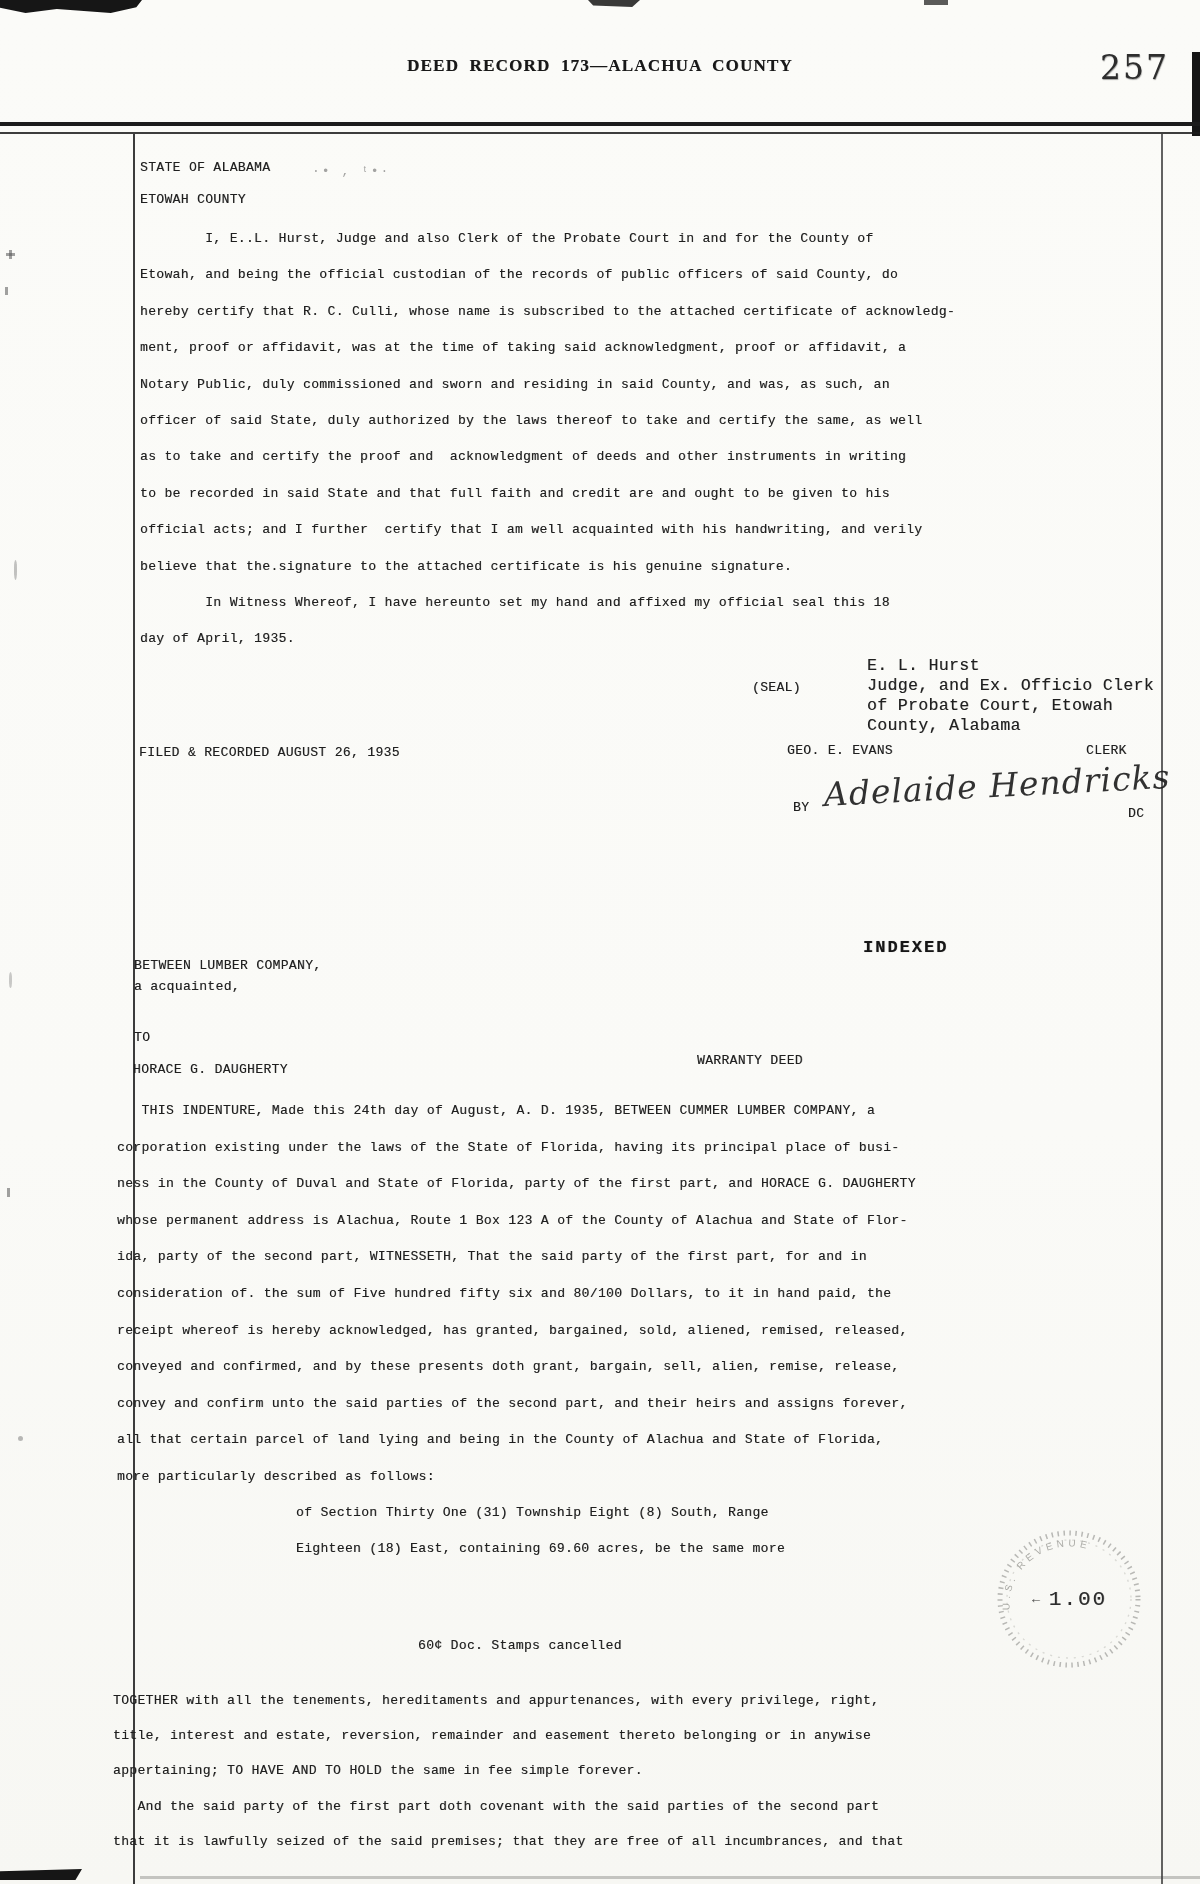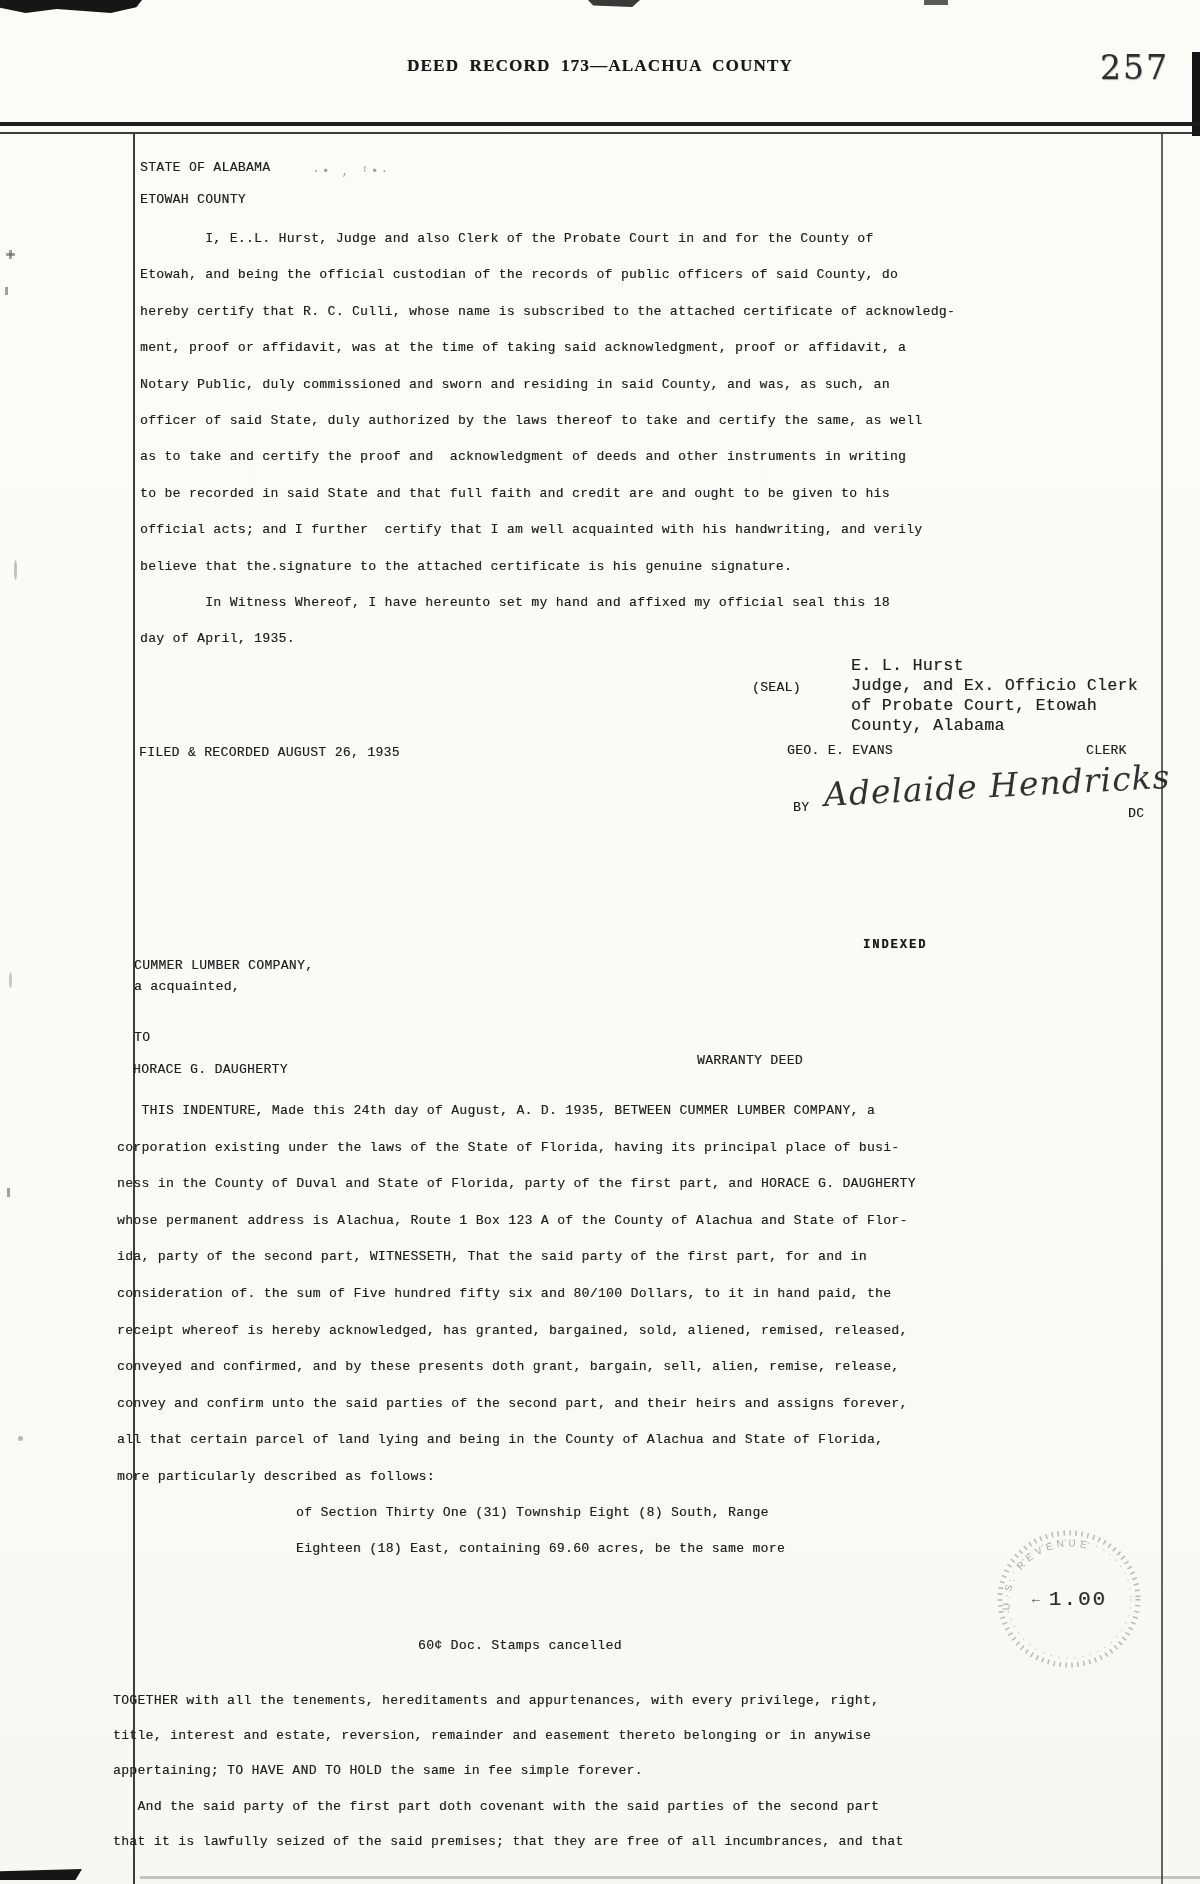--- a/index.html
+++ b/index.html
@@ -15,36 +15,36 @@
     font-family:"Liberation Mono","DejaVu Sans Mono",monospace;
     font-size:13px;color:#1f1f1f;white-space:pre;
     text-shadow:.4px .4px .6px rgba(25,25,25,.45);
     letter-spacing:.35px;
   }
   .tl div{height:inherit;}
   .certlines{line-height:36.4px;}
   .deedlines{line-height:36.6px;}
   .desclines{line-height:36.2px;}
   .closelines{line-height:35.2px;}
-  .officerlines{line-height:20px;font-size:16.5px;}
+  .officerlines{line-height:20px;font-size:16.5px;margin-left:16px;}
   .rule{background:#1c1c1c;}
   .vrule{background:#3c3c3c;}
   .header-text{
     font-family:"Liberation Serif","DejaVu Serif",serif;
     font-weight:700;font-size:17px;letter-spacing:1.2px;word-spacing:5px;
     color:#181818;text-shadow:.4px .4px .5px rgba(0,0,0,.5);
   }
   .pagenum{
     font-family:"DejaVu Serif","Liberation Serif",serif;
     font-size:33px;color:#2d2d2d;letter-spacing:2px;
     text-shadow:.5px .5px 1px rgba(0,0,0,.35);
   }
   .stamp-small{
     font-family:"Liberation Mono","DejaVu Sans Mono",monospace;
-    font-weight:700;font-size:12px;letter-spacing:2px;color:#161616;
+    font-weight:700;font-size:17px;letter-spacing:2px;color:#161616;
     text-shadow:.4px .4px .7px rgba(0,0,0,.5);
   }
   .signature{
     font-family:"DejaVu Serif","Liberation Serif",serif;
     font-style:italic;font-size:33px;color:#1c1c1c;
     transform:rotate(-3deg);transform-origin:left center;
     letter-spacing:1px;opacity:.9;white-space:nowrap;
   }
   .artifact{background:#161616;}
   .speck{position:absolute;background:#555;opacity:.55;}
@@ -101,21 +101,21 @@
     <div class="abs tw" style="left:1086px;top:743px;">CLERK</div>
 
     <div class="abs tw" style="left:793px;top:800px;">BY</div>
     <div class="abs signature" style="left:824px;top:775px;">Adelaide Hendricks</div>
     <div class="abs tw" style="left:1128px;top:806px;">DC</div>
   </div>
 
   <div class="abs stamp-small" style="left:863px;top:938px;">INDEXED</div>
 
   <div>
-    <div class="abs tw" style="left:134px;top:958px;">CUMMER LUMBER COMPANY,</div>
+    <div class="abs tw" style="left:134px;top:958px;">BETWEEN LUMBER COMPANY,</div>
     <div class="abs tw" style="left:134px;top:979px;">a acquainted,</div>
     <div class="abs tw" style="left:134px;top:1030px;">TO</div>
     <div class="abs tw" style="left:697px;top:1053px;">WARRANTY DEED</div>
     <div class="abs tw" style="left:133px;top:1062px;">HORACE G. DAUGHERTY</div>
   </div>
 
   <div class="abs tw tl deedlines" style="left:117px;top:1093px;width:1080px;"><div>   THIS INDENTURE, Made this 24th day of August, A. D. 1935, BETWEEN CUMMER LUMBER COMPANY, a</div><div>corporation existing under the laws of the State of Florida, having its principal place of busi-</div><div>ness in the County of Duval and State of Florida, party of the first part, and HORACE G. DAUGHERTY</div><div>whose permanent address is Alachua, Route 1 Box 123 A of the County of Alachua and State of Flor-</div><div>ida, party of the second part, WITNESSETH, That the said party of the first part, for and in</div><div>consideration of. the sum of Five hundred fifty six and 80/100 Dollars, to it in hand paid, the</div><div>receipt whereof is hereby acknowledged, has granted, bargained, sold, aliened, remised, released,</div><div>conveyed and confirmed, and by these presents doth grant, bargain, sell, alien, remise, release,</div><div>convey and confirm unto the said parties of the second part, and their heirs and assigns forever,</div><div>all that certain parcel of land lying and being in the County of Alachua and State of Florida,</div><div>more particularly described as follows:</div></div>
 
   <div class="abs tw tl desclines" style="left:296px;top:1495px;width:720px;"><div>of Section Thirty One (31) Township Eight (8) South, Range</div><div>Eighteen (18) East, containing 69.60 acres, be the same more</div></div>
 

